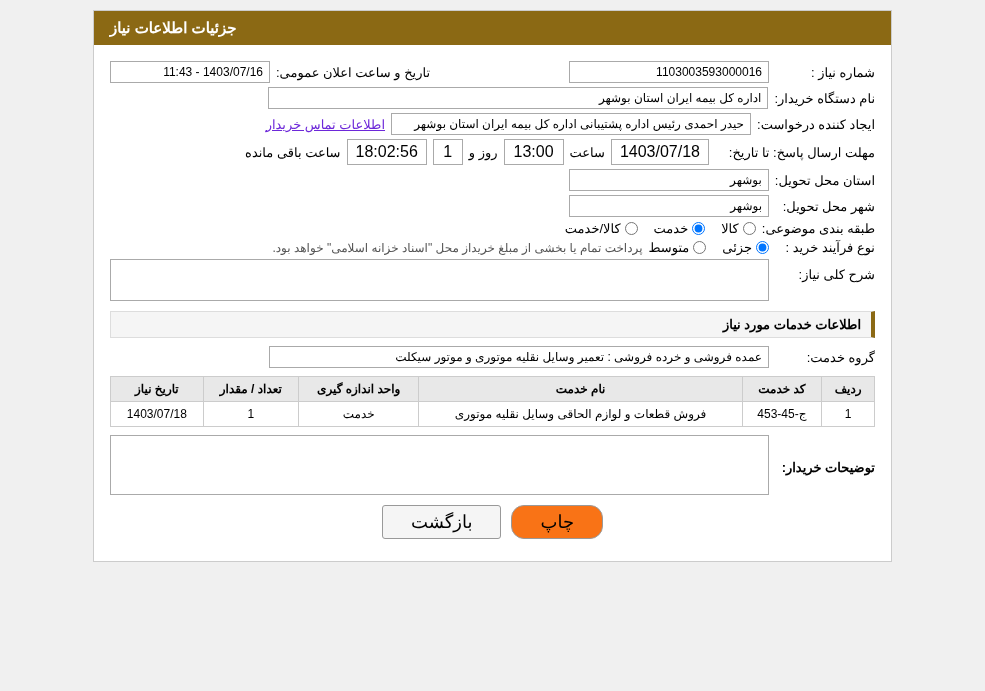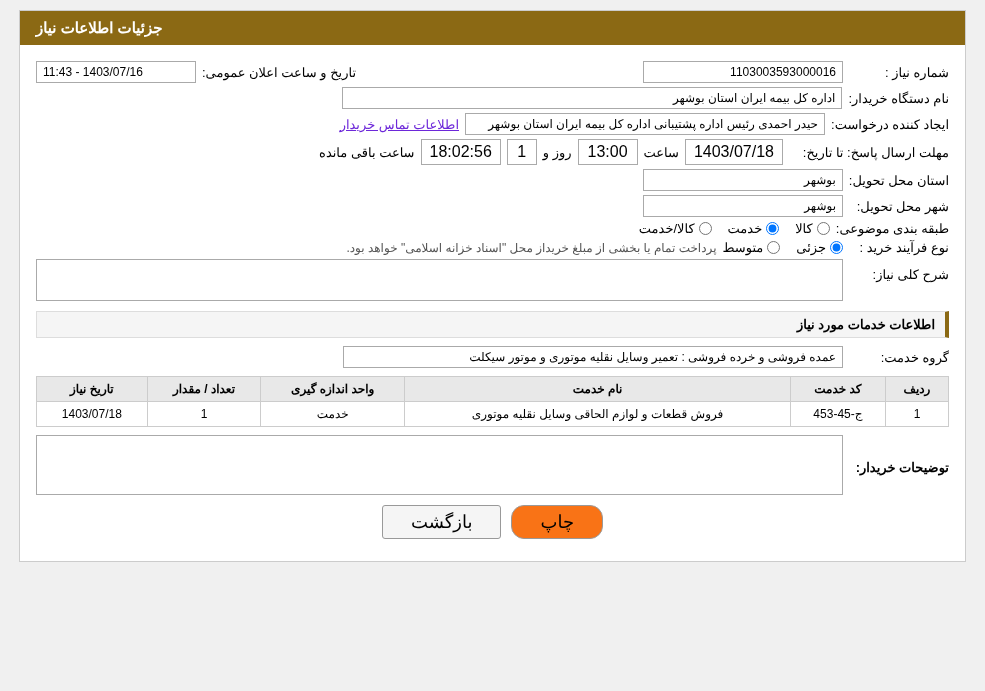--- a/index.html
+++ b/index.html
@@ -8,21 +8,21 @@
       font-size: 13px;
       direction: rtl;
       background: #f0f0f0;
       display: flex;
       justify-content: center;
       align-items: flex-start;
       min-height: 691px;
       padding: 10px;
     }
     .page-container {
-      width: 947px;
+      width: 799px;
       background: #fff;
       border: 1px solid #ccc;
     }
     .page-header {
       background: #8B6914;
       color: #fff;
       text-align: left;
       padding: 8px 16px;
       font-size: 15px;
       font-weight: bold;
@@ -160,21 +160,21 @@
     <span>جزئیات اطلاعات نیاز</span>
   </div>
 
   <div class="content">
 
     <div class="info-row" style="margin-bottom:4px;">
       <span class="lbl">شماره نیاز :</span>
       <div class="input-box" style="min-width:200px;">1103003593000016</div>
       <span style="flex:1;"></span>
       <span class="lbl">تاریخ و ساعت اعلان عمومی:</span>
-      <div class="input-box" style="min-width:160px;text-align:left;">1403/07/16 - 11:43</div>
+      <div class="input-box" style="min-width:160px;text-align:right;">1403/07/16 - 11:43</div>
     </div>
 
     <div class="info-row" style="margin-bottom:4px;">
       <span class="lbl">نام دستگاه خریدار:</span>
       <div class="input-box input-box-wide" style="min-width:500px;">اداره کل بیمه ایران استان بوشهر</div>
     </div>
 
     <div class="info-row" style="margin-bottom:4px;">
       <span class="lbl">ایجاد کننده درخواست:</span>
       <div class="input-box" style="min-width:360px;">حیدر احمدی رئیس اداره پشتیبانی اداره کل بیمه ایران استان بوشهر</div>

